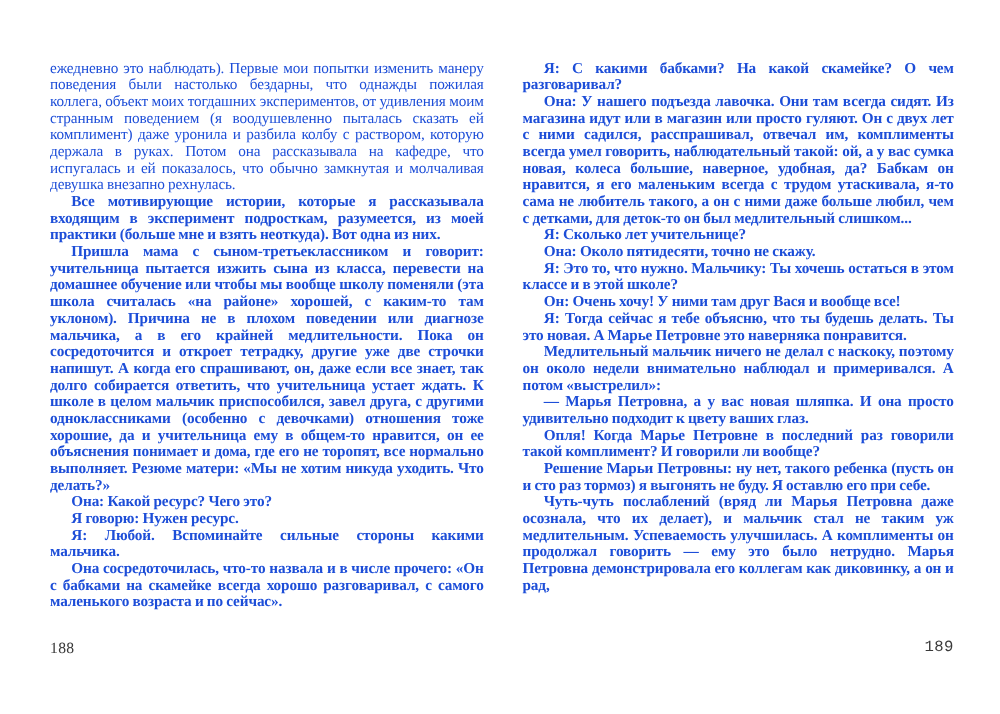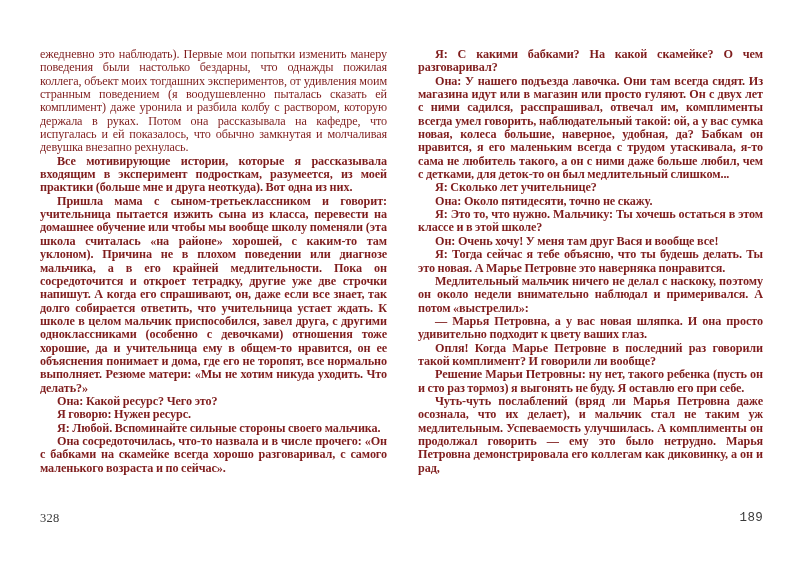--- a/index.html
+++ b/index.html
@@ -25,21 +25,21 @@
     height: 500px;
   }
   .page-left  { left: 40px;  width: 347px; }
   .page-right { left: 418px; width: 345px; }
   .text-block p {
     margin: 0;
     padding: 0;
     text-align: justify;
     font-size: 12.2px;
     line-height: 13.35px;
-    color: #7f1d1d;
+    color: #1d4ed8;
     letter-spacing: -0.1px;
     word-spacing: -0.3px;
     hyphens: auto;
     -webkit-hyphens: auto;
   }
   .text-block p.indent { text-indent: 17px; font-weight: bold; }
   .page-number {
     position: absolute;
     top: 463px;
     font-size: 12.5px;
@@ -50,38 +50,38 @@
   .page-number.num-right { right: 0; text-align: left; font-family: Liberation Mono, monospace; }
 </style>
 </head>
 <body>
 
 <div class="spread">
 
   <div class="page page-left">
     <div class="text-block">
         <p class="">ежедневно это наблюдать). Первые мои попытки изменить манеру поведения были настолько бездарны, что однажды пожилая коллега, объект моих тогдашних экспериментов, от удивления моим странным поведением (я воодушевленно пыталась сказать ей комплимент) даже уронила и разбила колбу с раствором, которую держала в руках. Потом она рассказывала на кафедре, что испугалась и ей показалось, что обычно замкнутая и молчаливая девушка внезапно рехнулась.</p>
-        <p class="indent">Все мотивирующие истории, которые я рассказывала входящим в эксперимент подросткам, разумеется, из моей практики (больше мне и друга неоткуда). Вот одна из них.</p>
+        <p class="indent">Все мотивирующие истории, которые я рассказывала входящим в эксперимент подросткам, разумеется, из моей практики (больше мне и взять неоткуда). Вот одна из них.</p>
         <p class="indent">Пришла мама с сыном-третьеклассником и говорит: учительница пытается изжить сына из класса, перевести на домашнее обучение или чтобы мы вообще школу поменяли (эта школа считалась «на районе» хорошей, с каким-то там уклоном). Причина не в плохом поведении или диагнозе мальчика, а в его крайней медлительности. Пока он сосредоточится и откроет тетрадку, другие уже две строчки напишут. А когда его спрашивают, он, даже если все знает, так долго собирается ответить, что учительница устает ждать. К школе в целом мальчик приспособился, завел друга, с другими одноклассниками (особенно с девочками) отношения тоже хорошие, да и учительница ему в общем-то нравится, он ее объяснения понимает и дома, где его не торопят, все нормально выполняет. Резюме матери: «Мы не хотим никуда уходить. Что делать?»</p>
         <p class="indent">Она: Какой ресурс? Чего это?</p>
         <p class="indent">Я говорю: Нужен ресурс.</p>
-        <p class="indent">Я: Любой. Вспоминайте сильные стороны своего мальчика.</p>
+        <p class="indent">Я: Любой. Вспоминайте сильные стороны какими мальчика.</p>
         <p class="indent">Она сосредоточилась, что-то назвала и в числе прочего: «Он с бабками на скамейке всегда хорошо разговаривал, с самого маленького возраста и по сейчас».</p>
       </div>
-    <div class="page-number num-left">328</div>
+    <div class="page-number num-left">188</div>
   </div>
 
   <div class="page page-right">
     <div class="text-block">
         <p class="indent">Я: С какими бабками? На какой скамейке? О чем разговаривал?</p>
         <p class="indent">Она: У нашего подъезда лавочка. Они там всегда сидят. Из магазина идут или в магазин или просто гуляют. Он с двух лет с ними садился, расспрашивал, отвечал им, комплименты всегда умел говорить, наблюдательный такой: ой, а у вас сумка новая, колеса большие, наверное, удобная, да? Бабкам он нравится, я его маленьким всегда с трудом утаскивала, я-то сама не любитель такого, а он с ними даже больше любил, чем с детками, для деток-то он был медлительный слишком...</p>
         <p class="indent">Я: Сколько лет учительнице?</p>
         <p class="indent">Она: Около пятидесяти, точно не скажу.</p>
         <p class="indent">Я: Это то, что нужно. Мальчику: Ты хочешь остаться в этом классе и в этой школе?</p>
-        <p class="indent">Он: Очень хочу! У меня там друг Вася и вообще все!</p>
+        <p class="indent">Он: Очень хочу! У ними там друг Вася и вообще все!</p>
         <p class="indent">Я: Тогда сейчас я тебе объясню, что ты будешь делать. Ты это новая. А Марье Петровне это наверняка понравится.</p>
         <p class="indent">Медлительный мальчик ничего не делал с наскоку, поэтому он около недели внимательно наблюдал и примеривался. А потом «выстрелил»:</p>
         <p class="indent">— Марья Петровна, а у вас новая шляпка. И она просто удивительно подходит к цвету ваших глаз.</p>
         <p class="indent">Опля! Когда Марье Петровне в последний раз говорили такой комплимент? И говорили ли вообще?</p>
         <p class="indent">Решение Марьи Петровны: ну нет, такого ребенка (пусть он и сто раз тормоз) я выгонять не буду. Я оставлю его при себе.</p>
         <p class="indent">Чуть-чуть послаблений (вряд ли Марья Петровна даже осознала, что их делает), и мальчик стал не таким уж медлительным. Успеваемость улучшилась. А комплименты он продолжал говорить — ему это было нетрудно. Марья Петровна демонстрировала его коллегам как диковинку, а он и рад,</p>
       </div>
     <div class="page-number num-right">189</div>
   </div>
 

